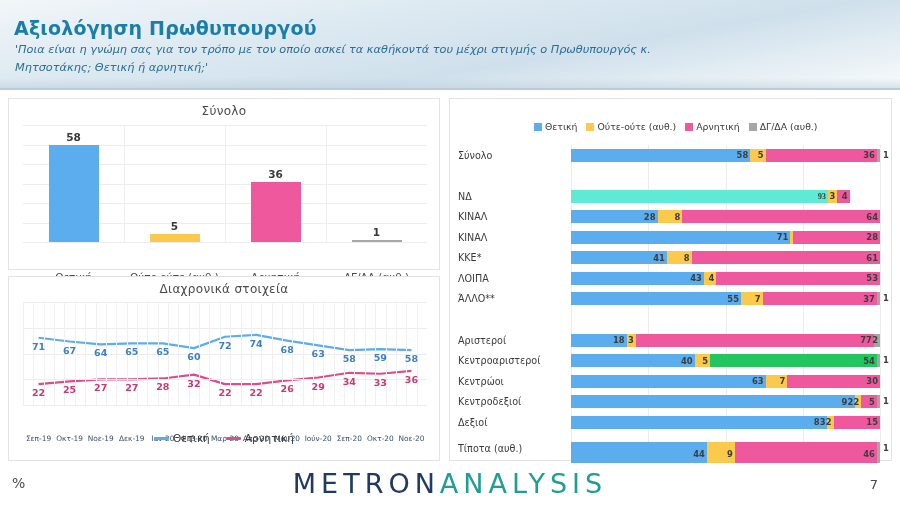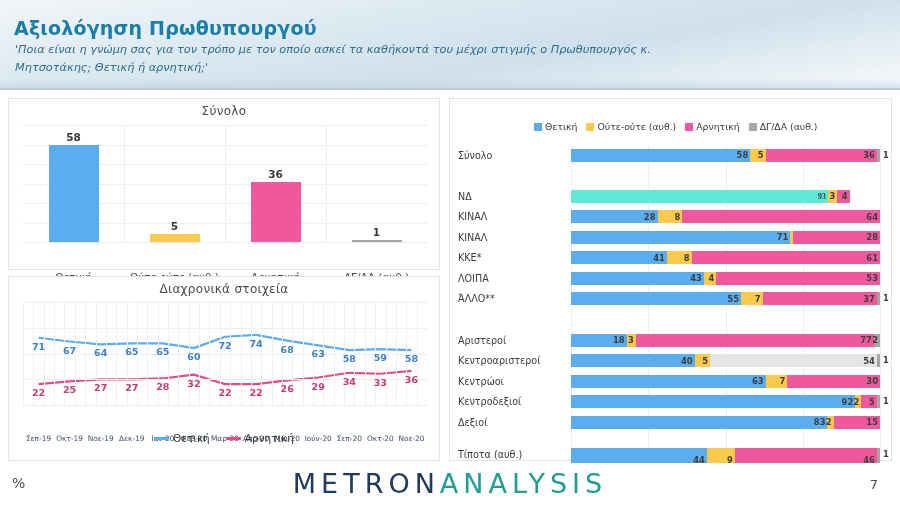--- a/index.html
+++ b/index.html
@@ -373,21 +373,21 @@
         </div>
         <div class="c3-row" style="top: 205.333px; height: 20.5333px;">
           <div class="c3-name" style="top: 4.76667px;">Κεντροαριστεροί</div>
           <div class="c3-track" style="top: 3.76667px; height: 13px;">
             <div class="c3-seg" style="width: 123.6px; background: rgb(91, 173, 238); padding-left: 12px;">
               <span>40</span>
             </div>
             <div class="c3-seg" style="width: 15.45px; background: rgb(251, 201, 75);">
               <span>5</span>
             </div>
-            <div class="c3-seg" style="width: 166.86px; background: #e5e5e5;">
+            <div class="c3-seg" style="width: 166.86px; background: #22c55e;">
               <span>54</span>
             </div>
             <div class="c3-seg" style="width: 3.09px; background: rgb(166, 166, 166);"></div>
           </div>
           <div class="c3-out" style="left: 425px; top: 4.76667px;">1</div>
         </div>
         <div class="c3-row" style="top: 225.867px; height: 20.5333px;">
           <div class="c3-name" style="top: 4.76667px;">Κεντρώοι</div>
           <div class="c3-track" style="top: 3.76667px; height: 13px;">
             <div class="c3-seg" style="width: 194.67px; background: rgb(91, 173, 238);">
@@ -424,21 +424,21 @@
               <span>83</span>
             </div>
             <div class="c3-seg" style="width: 6.18px; background: rgb(251, 201, 75);">
               <span>2</span>
             </div>
             <div class="c3-seg" style="width: 46.35px; background: rgb(240, 88, 158);">
               <span>15</span>
             </div>
           </div>
         </div>
-        <div class="c3-row" style="top: 299px; height: 20.5333px;">
+        <div class="c3-row" style="top: 293px; height: 20.5333px;">
           <div class="c3-name" style="top: 4.76667px;">Τίποτα (αυθ.)</div>
           <div class="c3-track" style="top: 3.76667px; height: 25px;">
             <div class="c3-seg" style="width: 135.96px; background: rgb(91, 173, 238);">
               <span>44</span>
             </div>
             <div class="c3-seg" style="width: 27.81px; background: rgb(251, 201, 75);">
               <span>9</span>
             </div>
             <div class="c3-seg" style="width: 142.14px; background: rgb(240, 88, 158);">
               <span>46</span>

